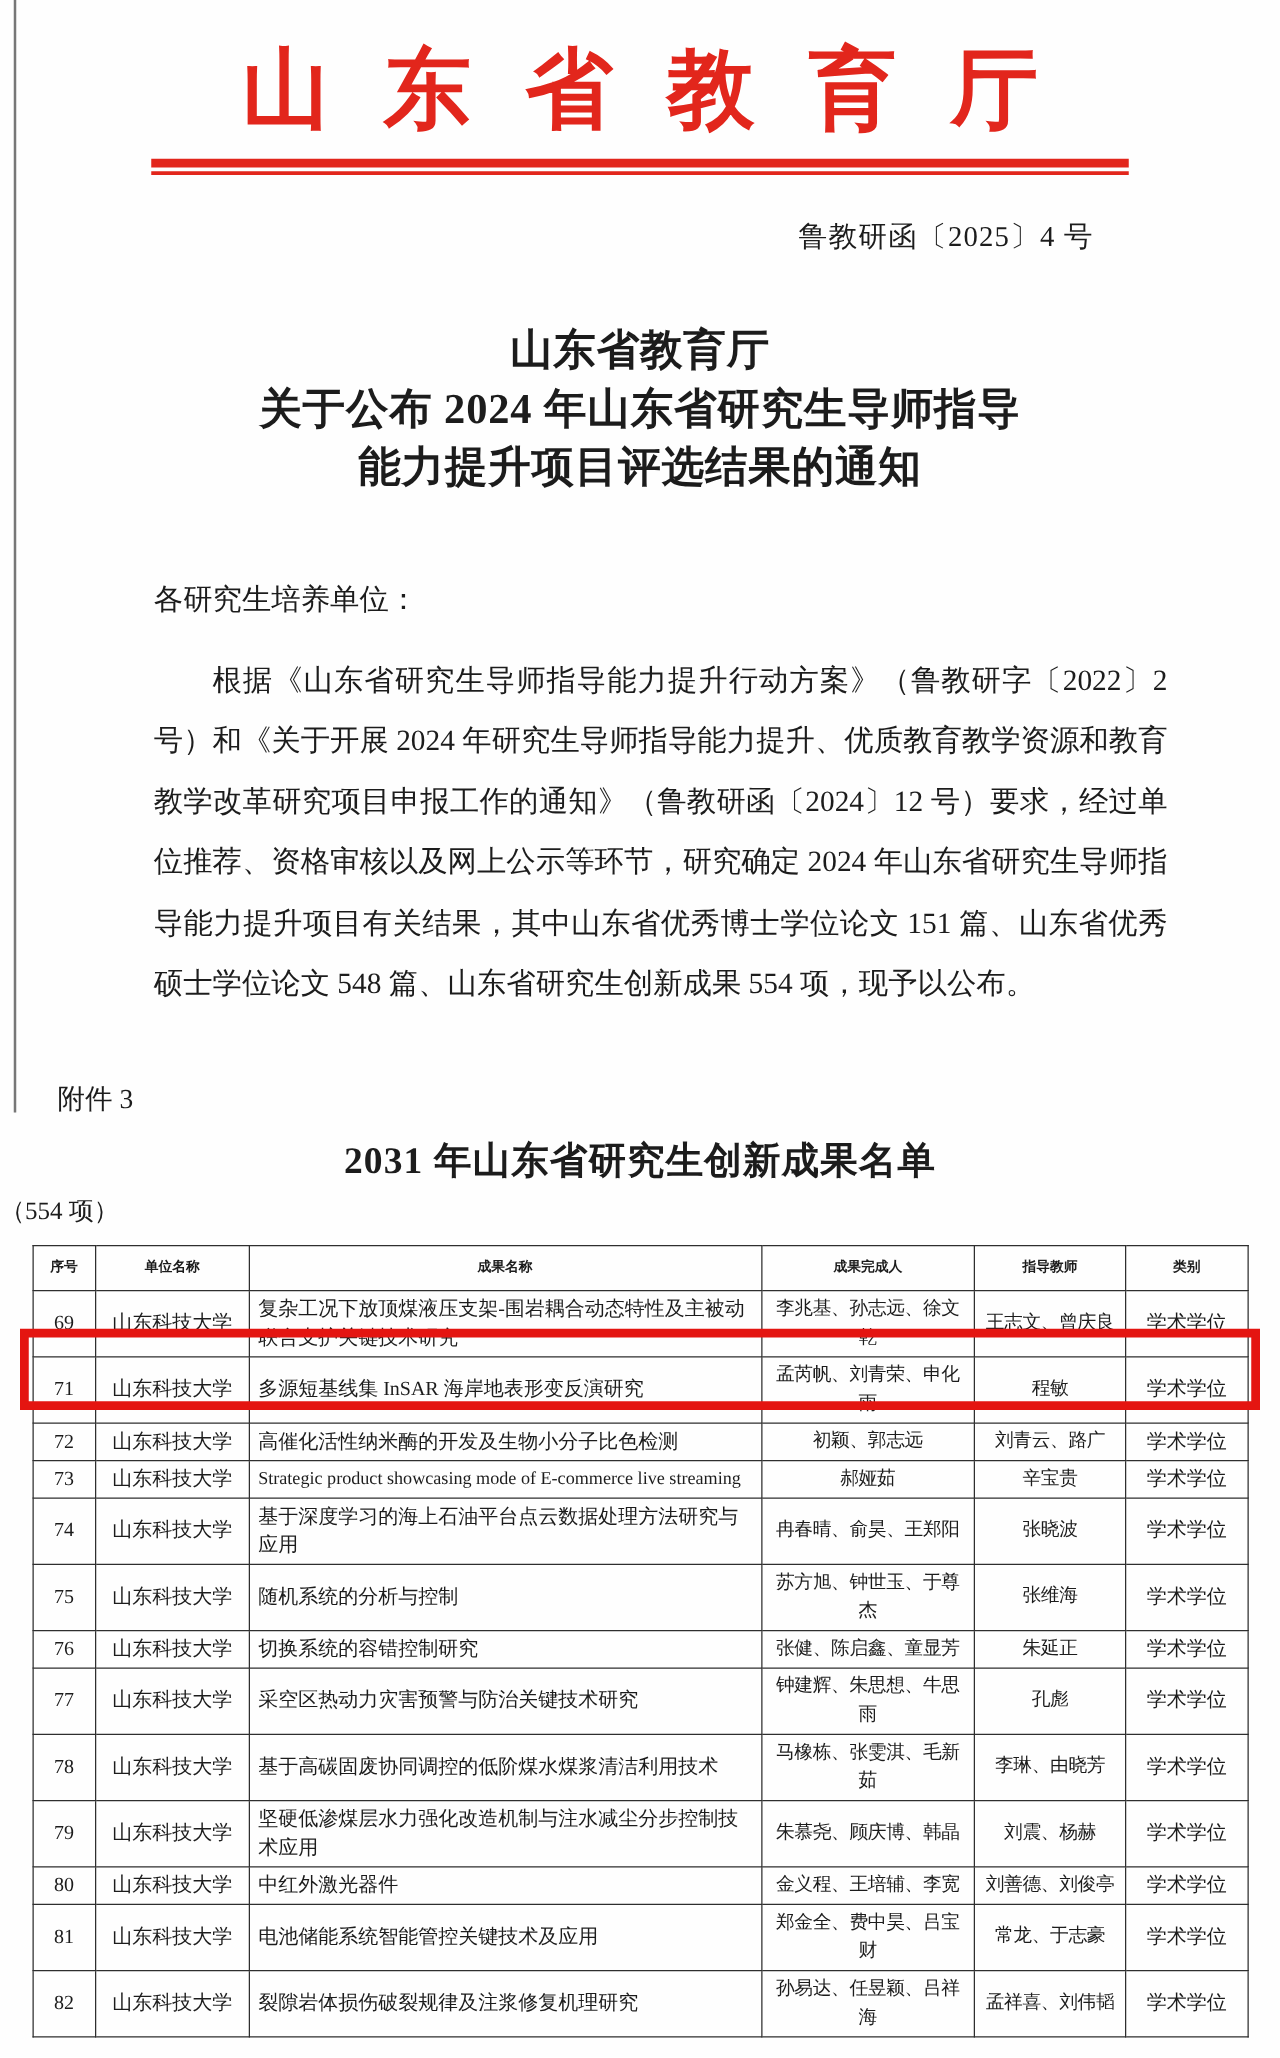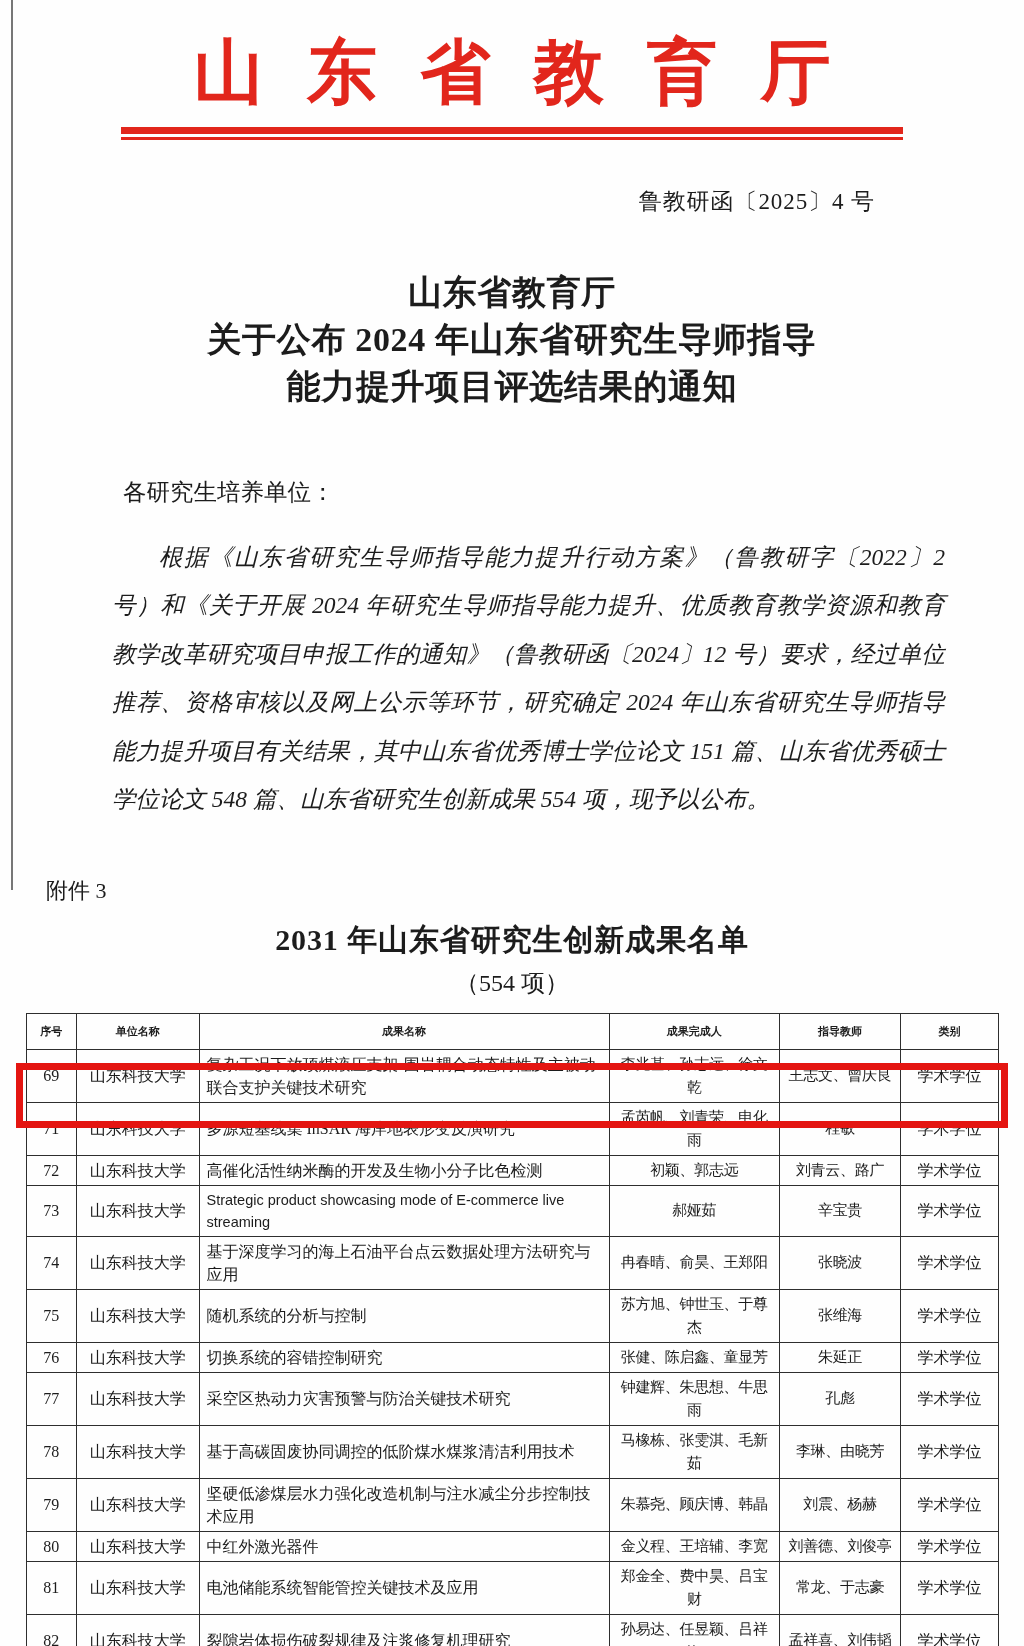--- a/index.html
+++ b/index.html
@@ -30,21 +30,21 @@
     text-indent:.62em;
     line-height:1.1;
   }
   .rule-wrap{
     width:782px;
     margin:16px auto 0 auto;
   }
   .rule-thick{height:7px;}
   .rule-thin{height:3px;margin-top:3px;}
   .doc-number{
-    margin:46px 149px 0 0;
+    margin:34px 149px 0 0;
     text-align:right;
     font-size:23px;
     letter-spacing:.04em;
   }
   
   .doc-title{
     margin-top:52px;
     text-align:center;
     font-size:34px;
     font-weight:bold;
@@ -52,37 +52,36 @@
     letter-spacing:.02em;
   }
   
   .body-text{
     margin:58px 74px 0 107px;
     font-size:23.5px;
     line-height:48.5px;
     text-align:justify;
   }
   .salutation{margin:16px;}
-  .paragraph{margin:5px;text-indent:2em;font-style:italic;}
+  .paragraph{margin:16px;text-indent:2em;}
   
   .attachment{
     margin:52px 0 0 46px;
     font-size:22px;
   }
   .table-title{
     margin-top:14px;
     text-align:center;
     font-size:30px;
     font-weight:bold;
     letter-spacing:.03em;
   }
   .table-subtitle{
     margin-top:6px;
-    text-align:center;
-    font-size:24px;
+    font-size:20px;
   }
   
   .results-table{
     width:973px;
     margin:14px auto 0 auto;
     border-collapse:collapse;
     table-layout:fixed;
     font-size:16px;
   }
   .results-table th,.results-table td{
@@ -97,21 +96,21 @@
     font-size:11px;
     font-weight:bold;
     padding:6px 4px;
   }
   .results-table td.name-cell{
     text-align:left;
     padding-left:7px;
     padding-right:5px;
   }
   .results-table td.mono{
-    font-family:Liberation Sans, sans-serif;
+    font-family:Liberation Serif, serif;
     font-size:14.5px;
     line-height:22px;
   }
   .results-table td.people-cell,
   .results-table td.teacher-cell{
     font-size:15px;
     letter-spacing:-.02em;
   }
   .col-no{width:5.2%;}
   .col-unit{width:12.6%;}

